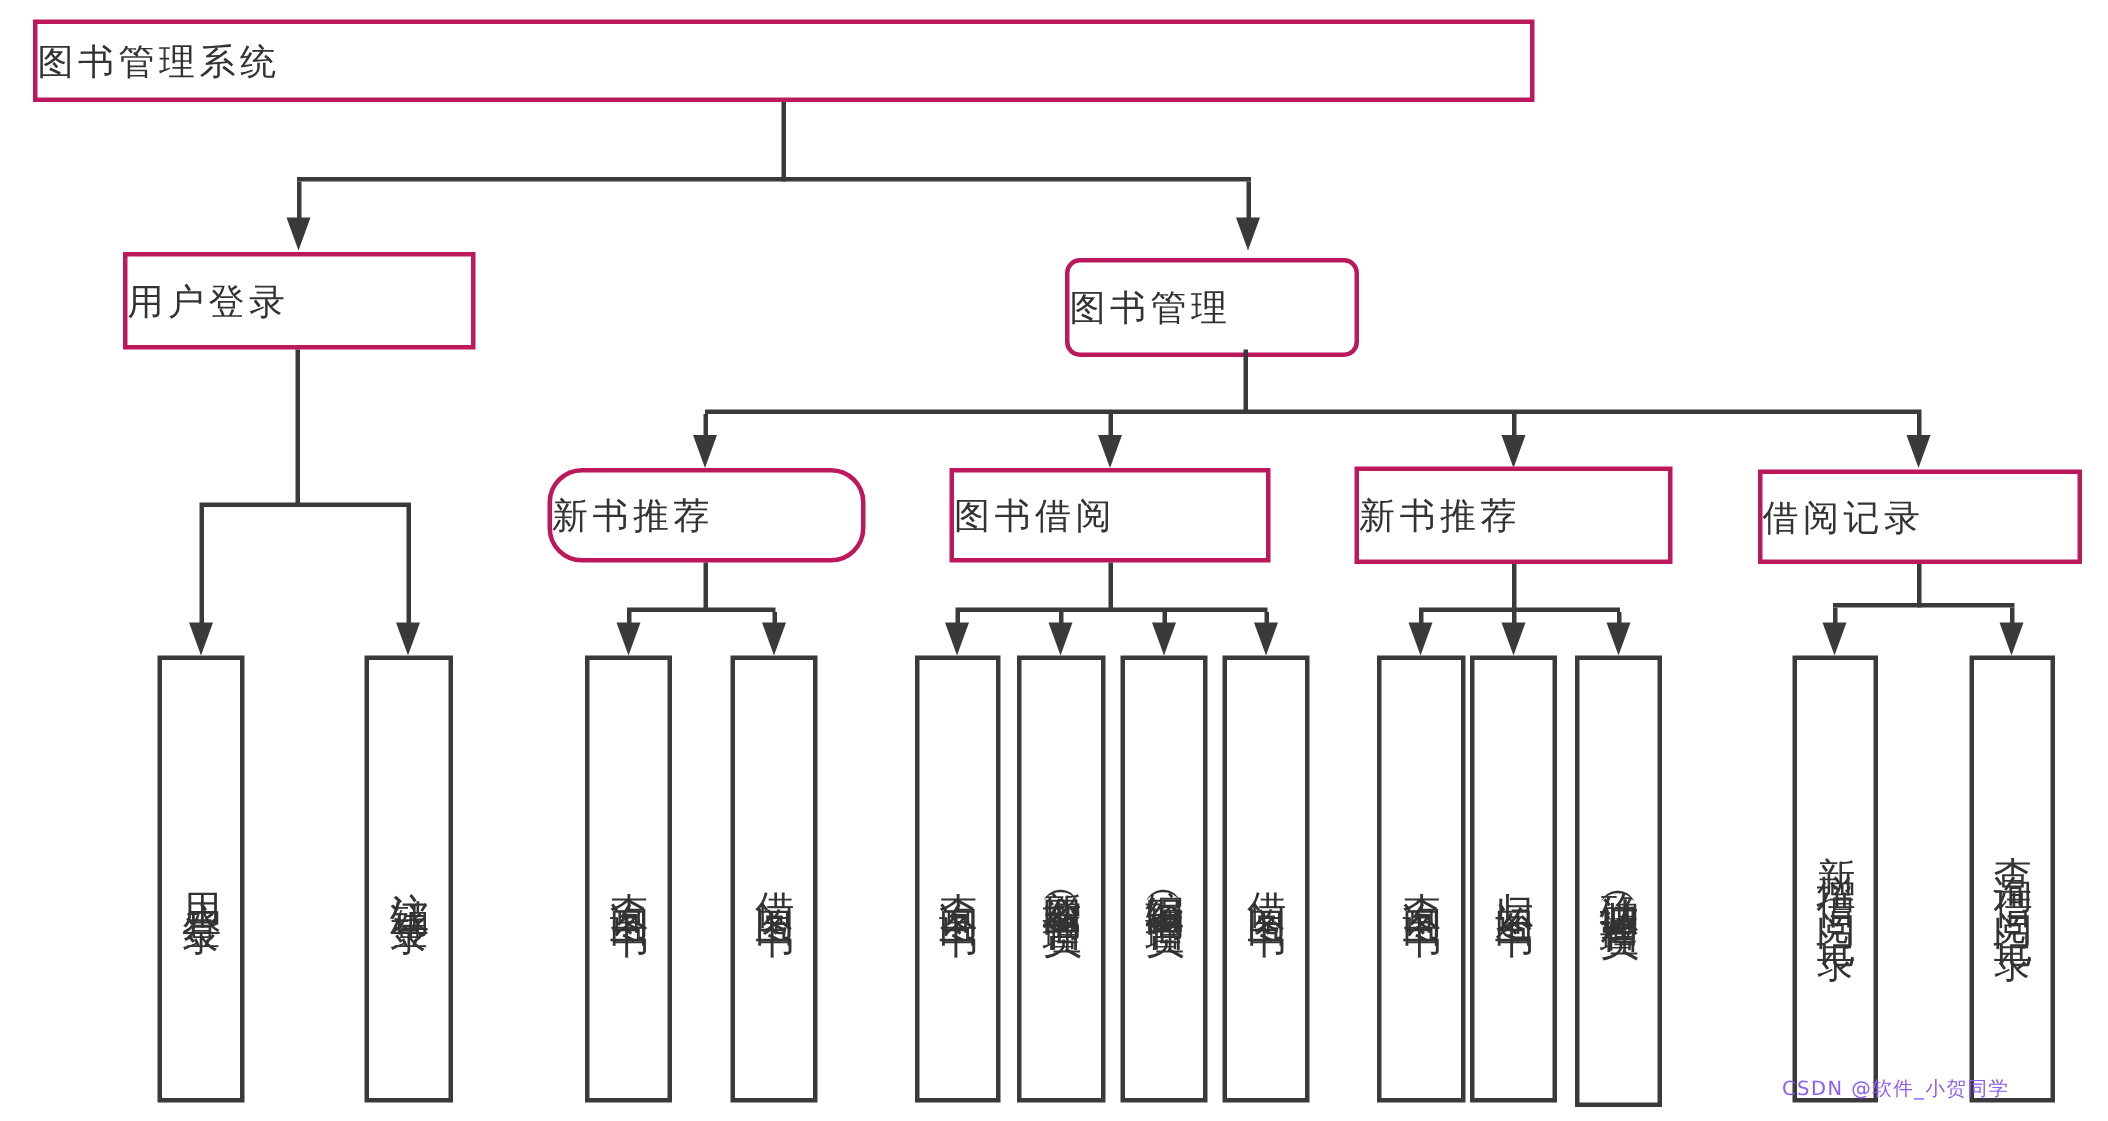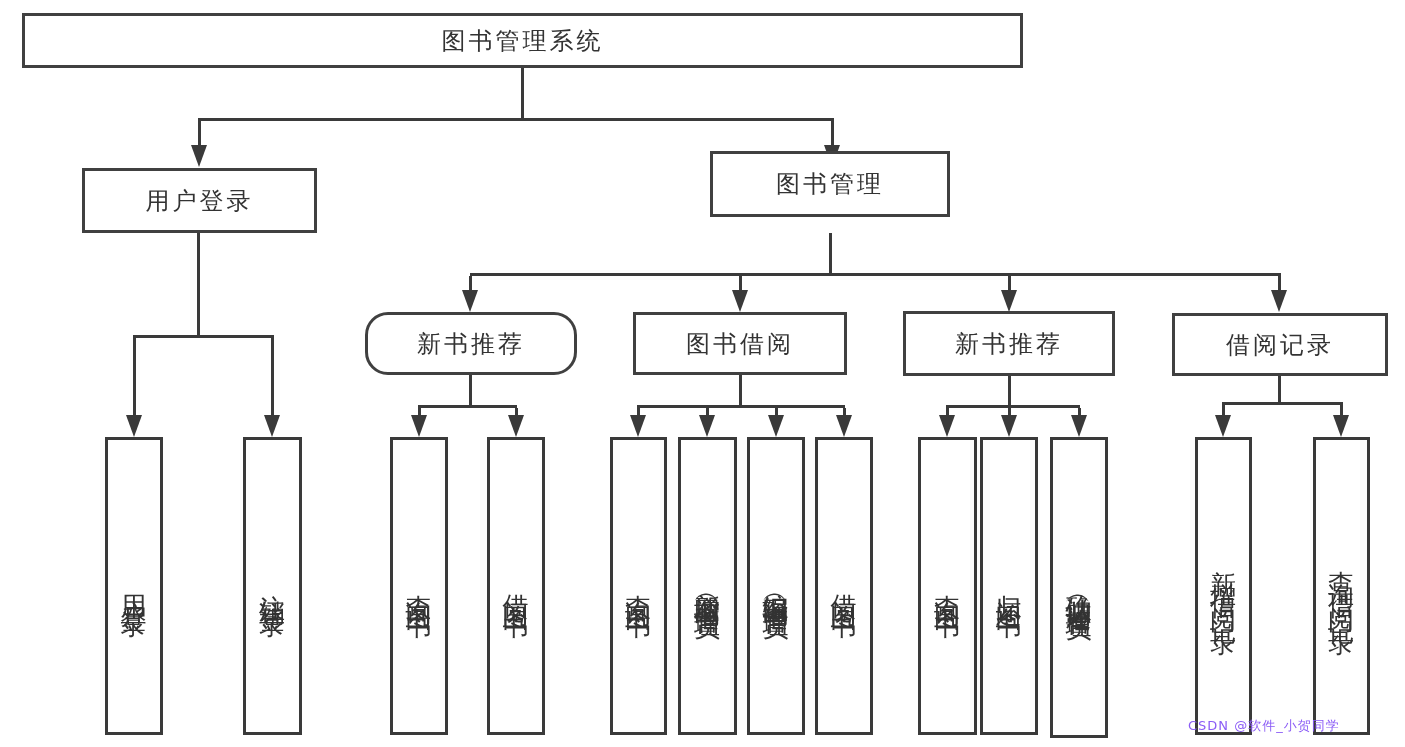--- a/index.html
+++ b/index.html
@@ -1,22 +1,22 @@
 <!DOCTYPE html>
 <html><head>
 <meta charset="utf-8">
 <style>
   html,body{margin:0;padding:0;background:#fff;}
   #canvas{
     position:relative;width:1405px;height:747px;background:#fff;overflow:hidden;
     font-family:"DejaVu Sans","Liberation Sans",sans-serif;color:#333;
   }
   .box{
-    position:absolute;border:3px solid #404040;background:#fff;box-sizing:border-box;
-    display:flex;align-items:center;justify-content:center;
+    position:absolute;border:3px solid #be185d;background:#fff;box-sizing:border-box;
+    display:flex;align-items:center;
     font-size:24px;letter-spacing:3px;color:#333;white-space:nowrap;
   }
   .leafbox{
     position:absolute;border:3px solid #3a3a3a;background:#fff;box-sizing:border-box;
     display:flex;align-items:center;justify-content:center;
   }
   .vtext{
     writing-mode:vertical-rl;text-orientation:mixed;
     font-size:26px;color:#333;line-height:1;
   }
@@ -47,21 +47,21 @@
   <div class="vl" style="left:521px;top:68px;height:53px;"></div>
   <div class="hl" style="left:198px;top:118px;width:636px;"></div>
   <div class="vl" style="left:198px;top:121px;height:26px;"></div>
   <div class="ah" style="left:191px;top:145px;"></div>
   <div class="vl" style="left:831px;top:121px;height:26px;"></div>
   <div class="ah" style="left:824px;top:145px;"></div>
 
   <div class="box" style="left:82px;top:168px;width:235px;height:65px;">
     <span>用户登录</span>
   </div>
-  <div class="box" style="left:710px;top:151px;width:240px;height:66px;">
+  <div class="box" style="left:710px;top:172px;width:196px;height:66px;border-radius:10px;">
     <span>图书管理</span>
   </div>
 
   <div class="vl" style="left:197px;top:233px;height:105px;"></div>
   <div class="hl" style="left:133px;top:335px;width:141px;"></div>
   <div class="vl" style="left:133px;top:338px;height:79px;"></div>
   <div class="ah" style="left:126px;top:415px;"></div>
   <div class="vl" style="left:271px;top:338px;height:79px;"></div>
   <div class="ah" style="left:264px;top:415px;"></div>
 

